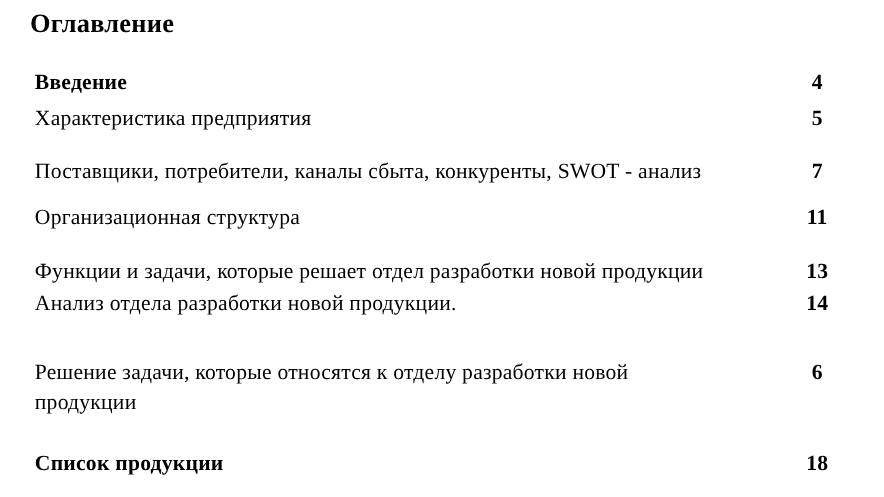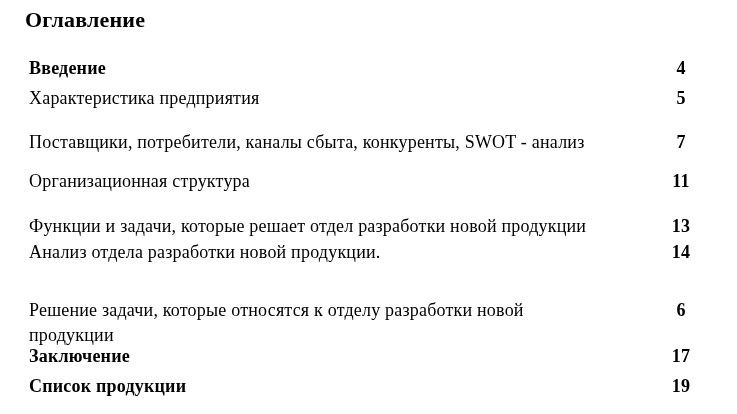--- a/index.html
+++ b/index.html
@@ -90,23 +90,19 @@
     <span class="entry-title">Анализ отдела разработки новой продукции.</span>
     <span class="entry-page">14</span>
   </div>
 
   <div class="toc-row tall" style="top:298px">
     <span class="entry-title">Решение задачи, которые относятся к отделу разработки новой
 продукции</span>
     <span class="entry-page">6</span>
   </div>
 
-  <div class="toc-row bold" style="top:345px">
-    <span class="entry-title">Заключение</span>
-    <span class="entry-page">17</span>
-  </div>
 
   <div class="toc-row bold" style="top:375px">
     <span class="entry-title">Список продукции</span>
-    <span class="entry-page">19</span>
+    <span class="entry-page">18</span>
   </div>
 
 </div>
 
 </body></html>

